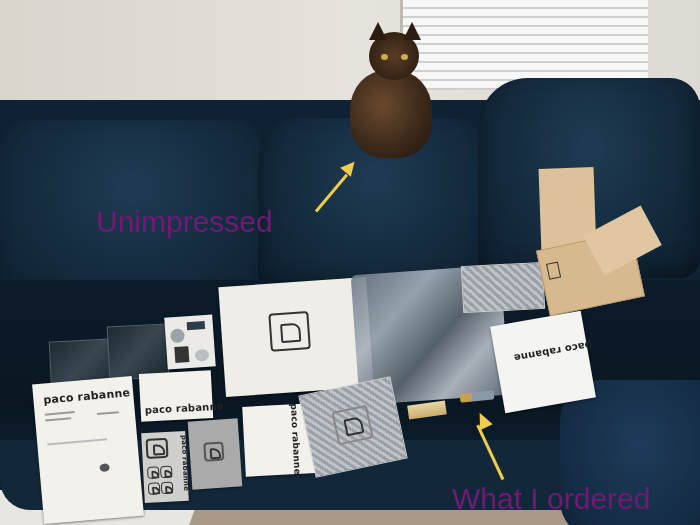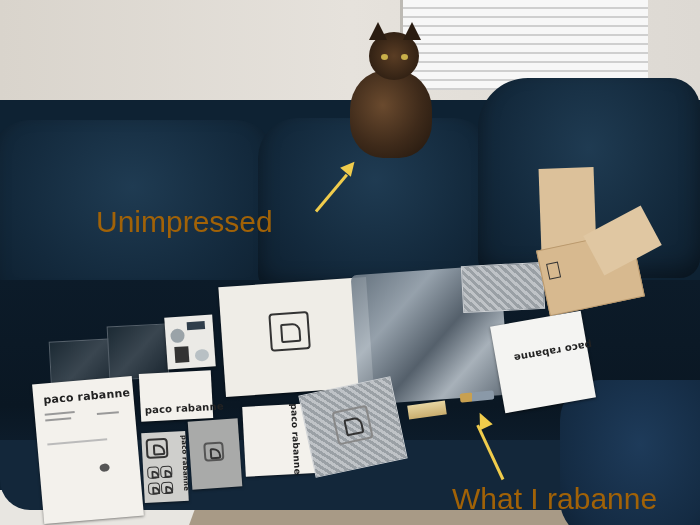--- a/index.html
+++ b/index.html
@@ -34,21 +34,21 @@
     .logo-box { position: absolute; border: 2px solid #333; border-radius: 4px; }
     .logo-box::after { content: ""; position: absolute; left: 25%; top: 25%; width: 45%; height: 45%; border: 2px solid #333; border-radius: 2px 8px 2px 2px; }
 
     .glass { background: linear-gradient(135deg, #1c2a34 0%, #3a4650 50%, #1a2630 100%); border: 1px solid #55606a; }
     .plastic { background: linear-gradient(135deg, #6d7a86 0%, #a5b0ba 30%, #5d6873 55%, #b9c2ca 75%, #6a7580 100%); opacity: .9; }
     .foil { background: repeating-linear-gradient(45deg, #bfc3c7 0 3px, #9aa0a5 3px 6px); border: 1px solid #d0d3d6; }
     .cardboard { background: #d7b98f; }
     .gold { background: linear-gradient(180deg, #e7d6a2 0%, #c9ad6e 100%); }
     .vial { background: linear-gradient(90deg, #c8a050 0 35%, #8a99a8 35% 100%); border-radius: 2px; }
 
-    .annotation { position: absolute; color: #a16207; font-family: "Liberation Sans", sans-serif; white-space: nowrap; }
+    .annotation { position: absolute; color: #701a75; font-family: "Liberation Sans", sans-serif; white-space: nowrap; }
     .arrow-line { position: absolute; background: #f0cc4c; transform-origin: 0 50%; }
     .arrow-head { position: absolute; width: 0; height: 0; }
   </style>
 </head>
 <body>
 
 <div class="scene">
   <div class="wall"></div>
   <div class="window"></div>
   <div class="window-ac"></div>
@@ -133,16 +133,16 @@
     <div class="logo-box" style="left:28px; top:22px; width:32px; height:30px; border-color:#888;"></div>
   </div>
 
   <div class="item gold" style="left:408px; top:403px; width:38px; height:14px; transform:rotate(-8deg);"></div>
   <div class="item vial" style="left:460px; top:392px; width:34px; height:9px; transform:rotate(-6deg);"></div>
 
   <div class="annotation" style="left:96px; top:205px; font-size:30px;">Unimpressed</div>
   <div class="arrow-line" style="left:316px; top:210px; width:48px; height:3px; transform:rotate(-50deg);"></div>
   <div class="arrow-head" style="left:343px; top:160px; border-left:7px solid transparent; border-right:7px solid transparent; border-bottom:14px solid #f0cc4c; transform:rotate(40deg);"></div>
 
-  <div class="annotation" style="left:452px; top:482px; font-size:30px;">What I rabanne</div>
+  <div class="annotation" style="left:452px; top:482px; font-size:30px;">What I ordered</div>
   <div class="arrow-line" style="left:503px; top:478px; width:60px; height:3px; transform:rotate(-115deg);"></div>
   <div class="arrow-head" style="left:476px; top:412px; border-left:7px solid transparent; border-right:7px solid transparent; border-bottom:16px solid #f0cc4c; transform:rotate(-25deg);"></div>
 </div>
 
 </body></html>

